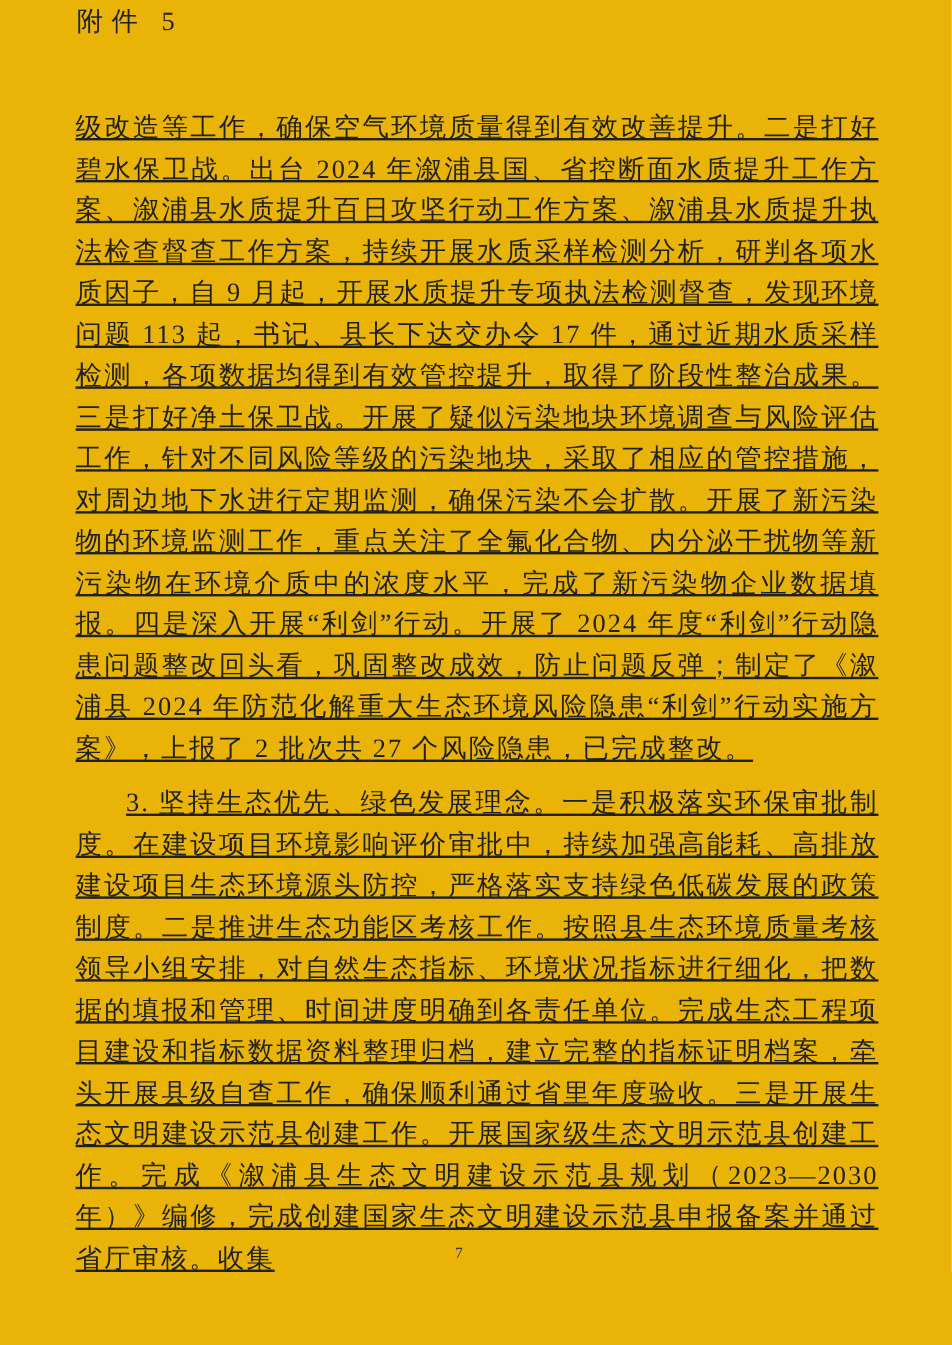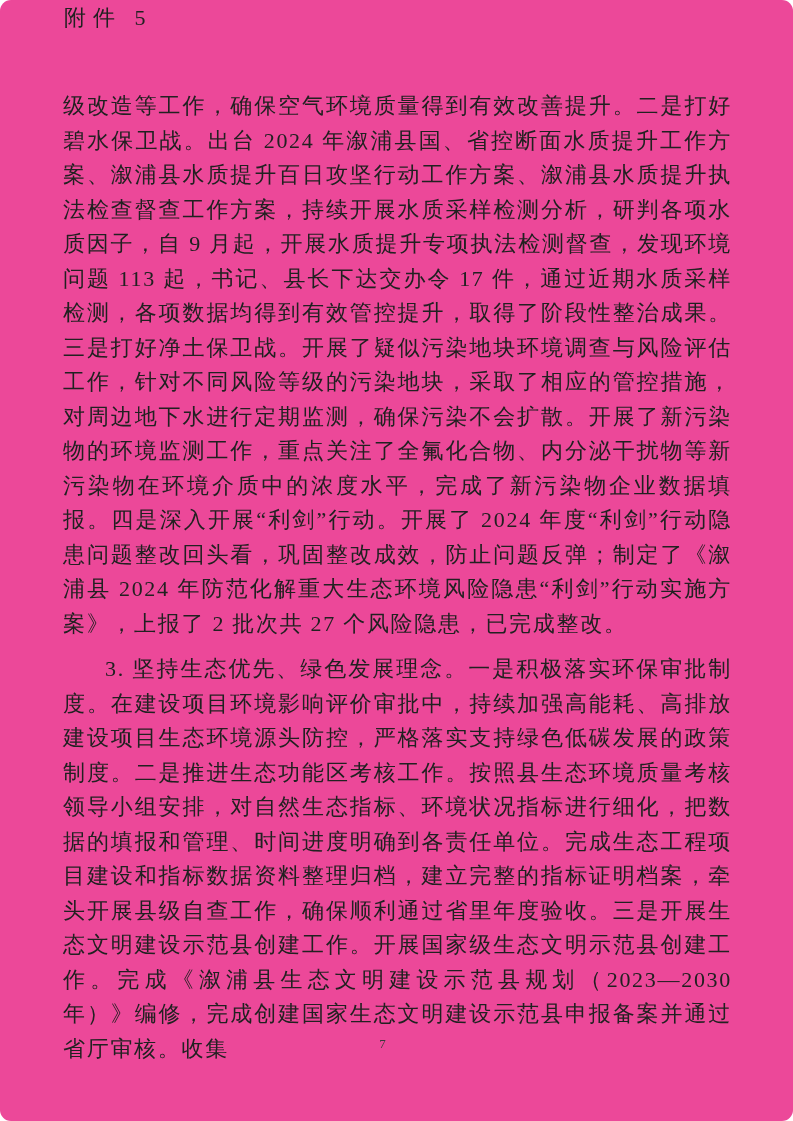--- a/index.html
+++ b/index.html
@@ -11,22 +11,21 @@
     height: 1121px;
     position: relative;
     overflow: hidden;
     background: #ffffff;
     font-family: "Liberation Serif", "DejaVu Serif", serif;
     color: #212121;
   }
   .page {
     position: absolute;
     inset: 0;
-    background: #ec4899;
-    border-radius: 11px;
+    background: #eab308;
   }
   .attachment-label {
     position: absolute;
     left: 64px;
     top: 3px;
     font-size: 22px;
     letter-spacing: 7px;
     white-space: nowrap;
   }
   .body-text {
@@ -36,20 +35,21 @@
     width: 669px;
     font-size: 22px;
     line-height: 34.5px;
     letter-spacing: 1.7px;
     text-align: justify;
     text-justify: inter-ideograph;
   }
   .para {
     margin: 0;
     padding: 0;
+    text-decoration: underline;
   }
   .para.indented {
     text-indent: 42px;
     margin-top: 11px;
   }
   .page-number {
     position: absolute;
     top: 1036px;
     left: 0;
     width: 100%;

